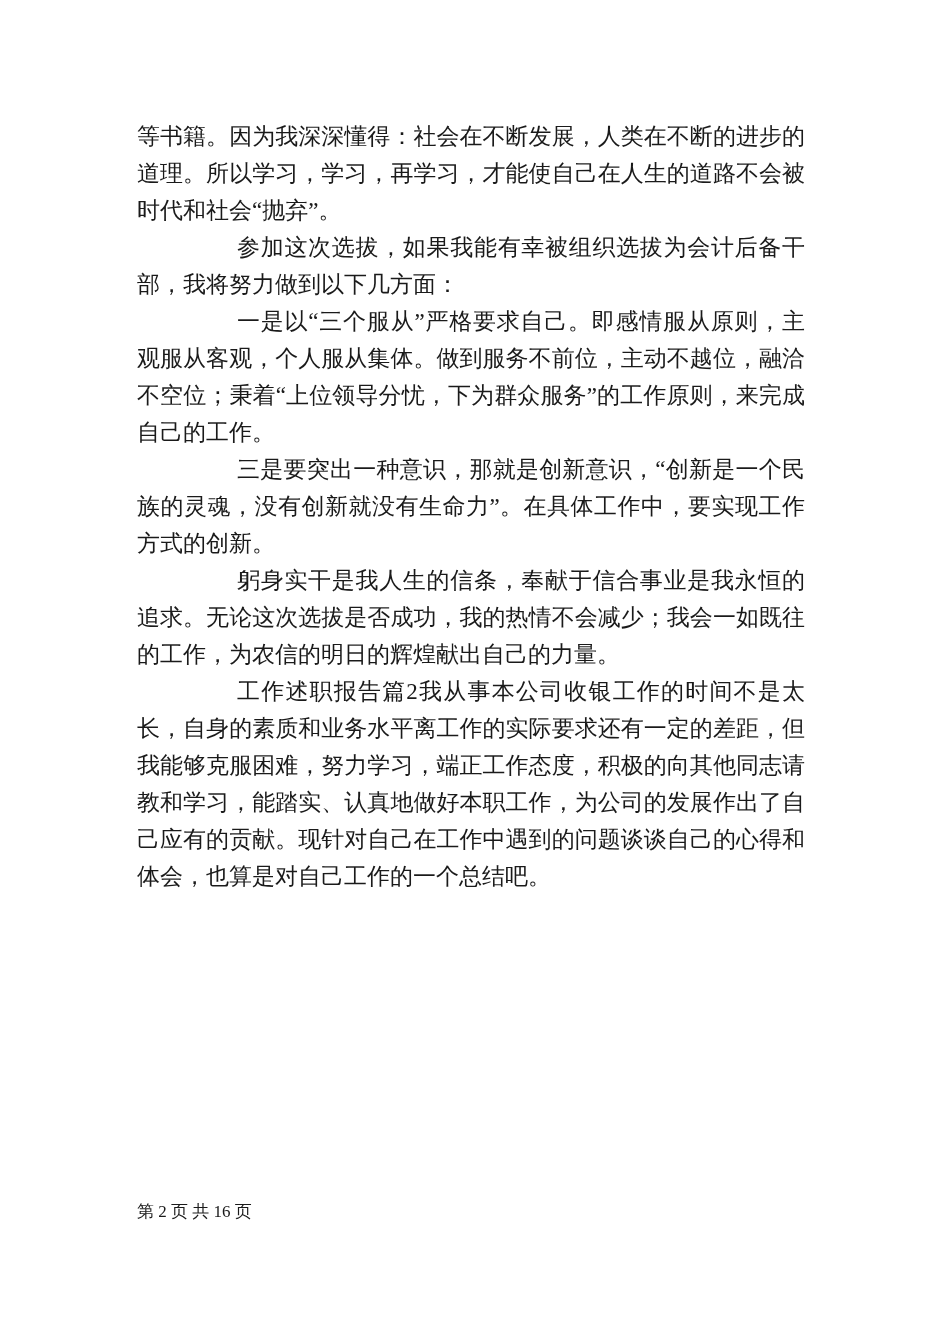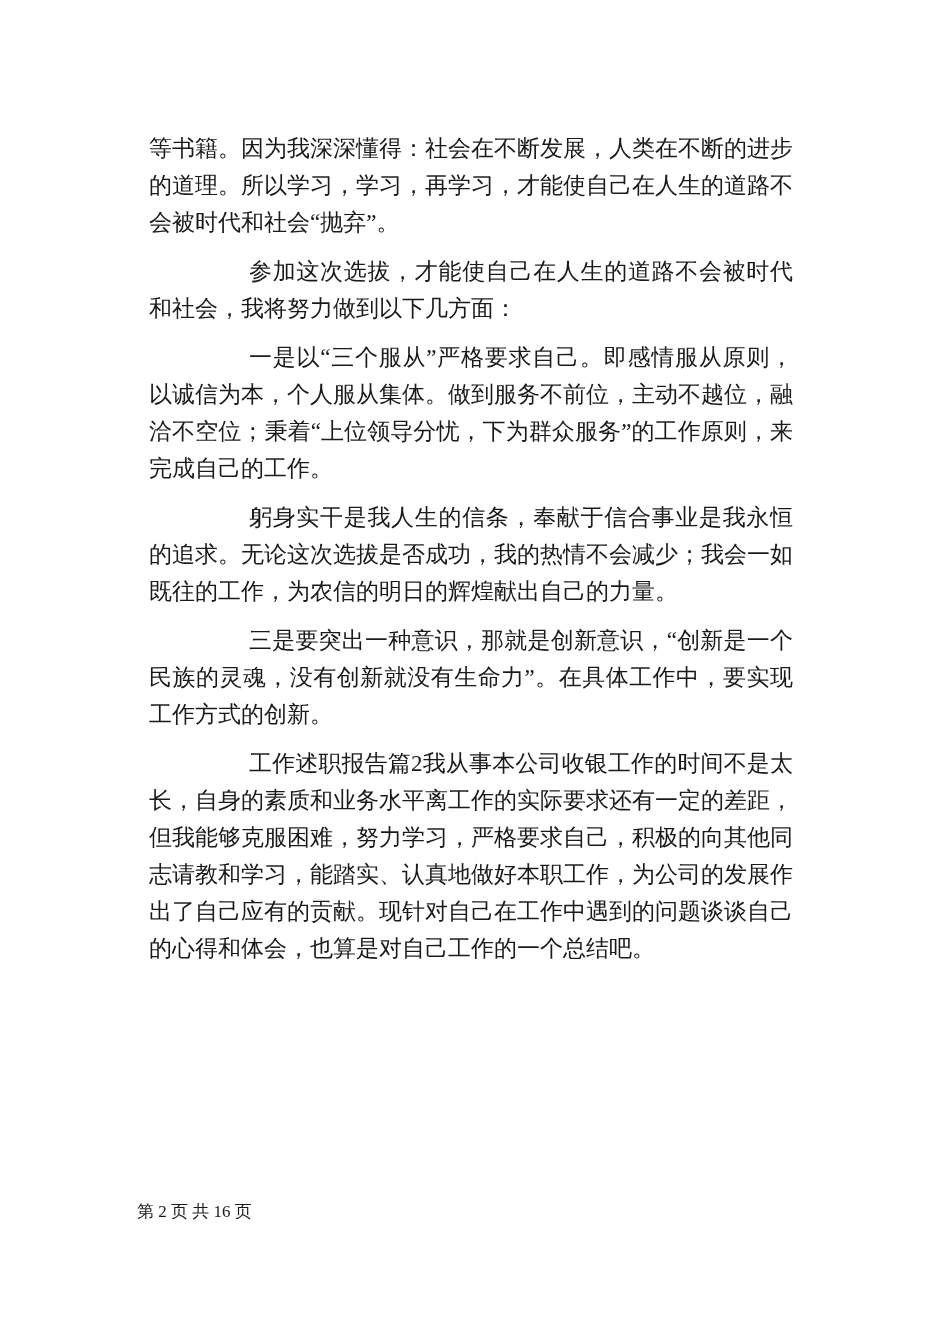--- a/index.html
+++ b/index.html
@@ -21,21 +21,21 @@
     left: 137px;
     top: 118px;
     width: 668px;
     font-size: 23px;
     line-height: 37px;
     text-align: justify;
     text-justify: inter-ideograph;
     word-break: break-all;
   }
   .para {
-    margin: 12px;
+    margin: 0;
     padding: 0;
     text-indent: 100px;
   }
   .para.no-indent {
     text-indent: 0;
   }
   .page-footer {
     position: absolute;
     left: 137px;
     top: 1200px;
@@ -45,22 +45,22 @@
     color: #1a1a1a;
   }
 </style>
 </head>
 <body>
 
 <div class="page">
 
   <div class="doc-body">
     <p class="para no-indent">等书籍。因为我深深懂得：社会在不断发展，人类在不断的进步的道理。所以学习，学习，再学习，才能使自己在人生的道路不会被时代和社会“抛弃”。</p>
-    <p class="para">参加这次选拔，才能使自己在人生的道路不会被时代和社会，我将努力做到以下几方面：</p>
-    <p class="para">一是以“三个服从”严格要求自己。即感情服从原则，以诚信为本，个人服从集体。做到服务不前位，主动不越位，融洽不空位；秉着“上位领导分忧，下为群众服务”的工作原则，来完成自己的工作。</p>
+    <p class="para">参加这次选拔，如果我能有幸被组织选拔为会计后备干部，我将努力做到以下几方面：</p>
+    <p class="para">一是以“三个服从”严格要求自己。即感情服从原则，主观服从客观，个人服从集体。做到服务不前位，主动不越位，融洽不空位；秉着“上位领导分忧，下为群众服务”的工作原则，来完成自己的工作。</p>
+    <p class="para">三是要突出一种意识，那就是创新意识，“创新是一个民族的灵魂，没有创新就没有生命力”。在具体工作中，要实现工作方式的创新。</p>
     <p class="para">躬身实干是我人生的信条，奉献于信合事业是我永恒的追求。无论这次选拔是否成功，我的热情不会减少；我会一如既往的工作，为农信的明日的辉煌献出自己的力量。</p>
-    <p class="para">三是要突出一种意识，那就是创新意识，“创新是一个民族的灵魂，没有创新就没有生命力”。在具体工作中，要实现工作方式的创新。</p>
-    <p class="para">工作述职报告篇2我从事本公司收银工作的时间不是太长，自身的素质和业务水平离工作的实际要求还有一定的差距，但我能够克服困难，努力学习，严格要求自己，积极的向其他同志请教和学习，能踏实、认真地做好本职工作，为公司的发展作出了自己应有的贡献。现针对自己在工作中遇到的问题谈谈自己的心得和体会，也算是对自己工作的一个总结吧。</p>
+    <p class="para">工作述职报告篇2我从事本公司收银工作的时间不是太长，自身的素质和业务水平离工作的实际要求还有一定的差距，但我能够克服困难，努力学习，端正工作态度，积极的向其他同志请教和学习，能踏实、认真地做好本职工作，为公司的发展作出了自己应有的贡献。现针对自己在工作中遇到的问题谈谈自己的心得和体会，也算是对自己工作的一个总结吧。</p>
   </div>
 
   <div class="page-footer">第 2 页 共 16 页</div>
 
 </div>
 
 </body></html>

